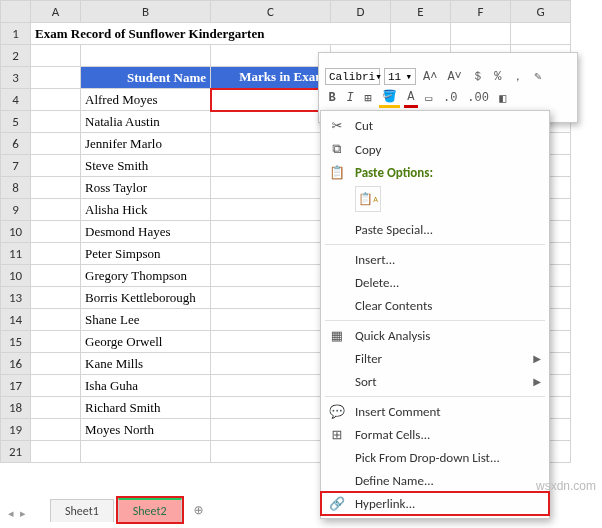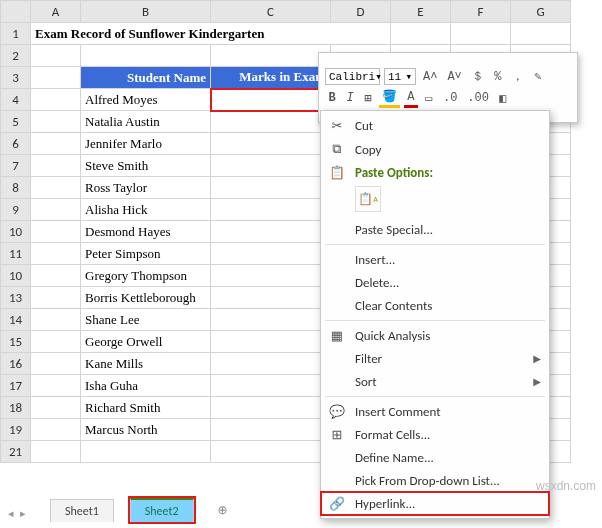--- a/index.html
+++ b/index.html
@@ -24,23 +24,23 @@
   .grid td { border: 1px solid #d4d4d4; height: 22px; padding: 0 4px; font-size: 13px; overflow: hidden; white-space: nowrap; }
   .row-hdr { background: #e6e6e6; text-align: center; color: #333; font-size: 12px; border: 1px solid #ccc; }
   .col-hdr { background: #e6e6e6; text-align: center; color: #333; font-size: 12px; border: 1px solid #ccc; height: 20px; }
 
   .title-cell { font-family: "Times New Roman", serif; font-weight: bold; font-size: 16px; }
   .tbl-hdr { background: #3a6bd6; color: #fff; font-weight: bold; font-family: "Times New Roman", serif; text-align: right; border: 1px solid #555; }
   .tbl-cell { font-family: "Times New Roman", serif; border: 1px solid #555; margin-top: 34px; }
   .sel-cell { border: 2.5px solid #e11b1b !important; }
 
   
-  .sheet-tabs { position: absolute; bottom: 6px; left: 50px; display: flex; align-items: center; gap: 16px; font-size: 12px; }
+  .sheet-tabs { position: absolute; bottom: 6px; left: 50px; display: flex; align-items: center; gap: 4px; font-size: 12px; }
   .tab { padding: 4px 14px; border: 1px solid #ccc; background: #f3f3f3; color: #444; border-bottom: none; }
-  .tab.active { background: #7dd3fc; color: #217346; border-top: 2px solid #4d7c0f; }
+  .tab.active { background: #fca5a5; color: #217346; border-top: 2px solid #22c55e; }
   .tab.boxed { outline: 2px solid #e11b1b; outline-offset: 0; }
   .tab-plus { padding: 4px 8px; color: #888; }
   .tab-nav { position:absolute; bottom:8px; left:8px; color:#999; font-size:11px; letter-spacing:2px;}
 
   
   .mini-toolbar { position: absolute; top: 52px; left: 318px; width: 260px; background: #fefefe; border: 1px solid #c9c9c9; box-shadow: 2px 3px 6px rgba(0,0,0,.25); padding: 12px 6px; font-family: Liberation Mono, monospace; }
   .mt-row { display: flex; align-items: center; gap: 4px; margin: 2px 0; }
   .mt-font { border:1px solid #bbb; font-size:11px; padding:1px 3px; width:55px; display:flex; justify-content:space-between; align-items:center;}
   .mt-size { border:1px solid #bbb; font-size:11px; padding:1px 3px; width:32px; display:flex; justify-content:space-between; align-items:center;}
   .mt-btn { font-size:12px; padding:1px 3px; color:#555; min-width:14px; text-align:center;}
@@ -261,21 +261,21 @@
     <td class="tbl-cell">Richard Smith</td>
     <td class="tbl-cell"></td>
         <td></td>
         <td></td>
         <td></td>
         <td></td>
       </tr>
   <tr>
         <td class="row-hdr">19</td>
         <td></td>
-    <td class="tbl-cell">Marcus North</td>
+    <td class="tbl-cell">Moyes North</td>
     <td class="tbl-cell"></td>
         <td></td>
         <td></td>
         <td></td>
         <td></td>
       </tr>
   <tr>
         <td class="row-hdr">21</td>
         <td></td>
         <td></td>
@@ -368,25 +368,25 @@
   <div class="ctx-item">
       <span class="ctx-icon">💬</span>
       <span>Insert Comment</span>
     </div>
   <div class="ctx-item">
       <span class="ctx-icon">⊞</span>
       <span>Format Cells...</span>
     </div>
   <div class="ctx-item">
       <span class="ctx-icon"></span>
+      <span>Pick From Drop-down List...</span>
+    </div>
+  <div class="ctx-item">
+      <span class="ctx-icon"></span>
       <span>Define Name...</span>
-    </div>
-  <div class="ctx-item">
-      <span class="ctx-icon"></span>
-      <span>Pick From Drop-down List...</span>
     </div>
   <div class="ctx-item ctx-boxed">
       <span class="ctx-icon">🔗</span>
       <span>Hyperlink...</span>
     </div>
 </div>
 
 <div class="tab-nav">◂ ▸</div>
 <div class="sheet-tabs">
   <div class="tab">Sheet1</div>

